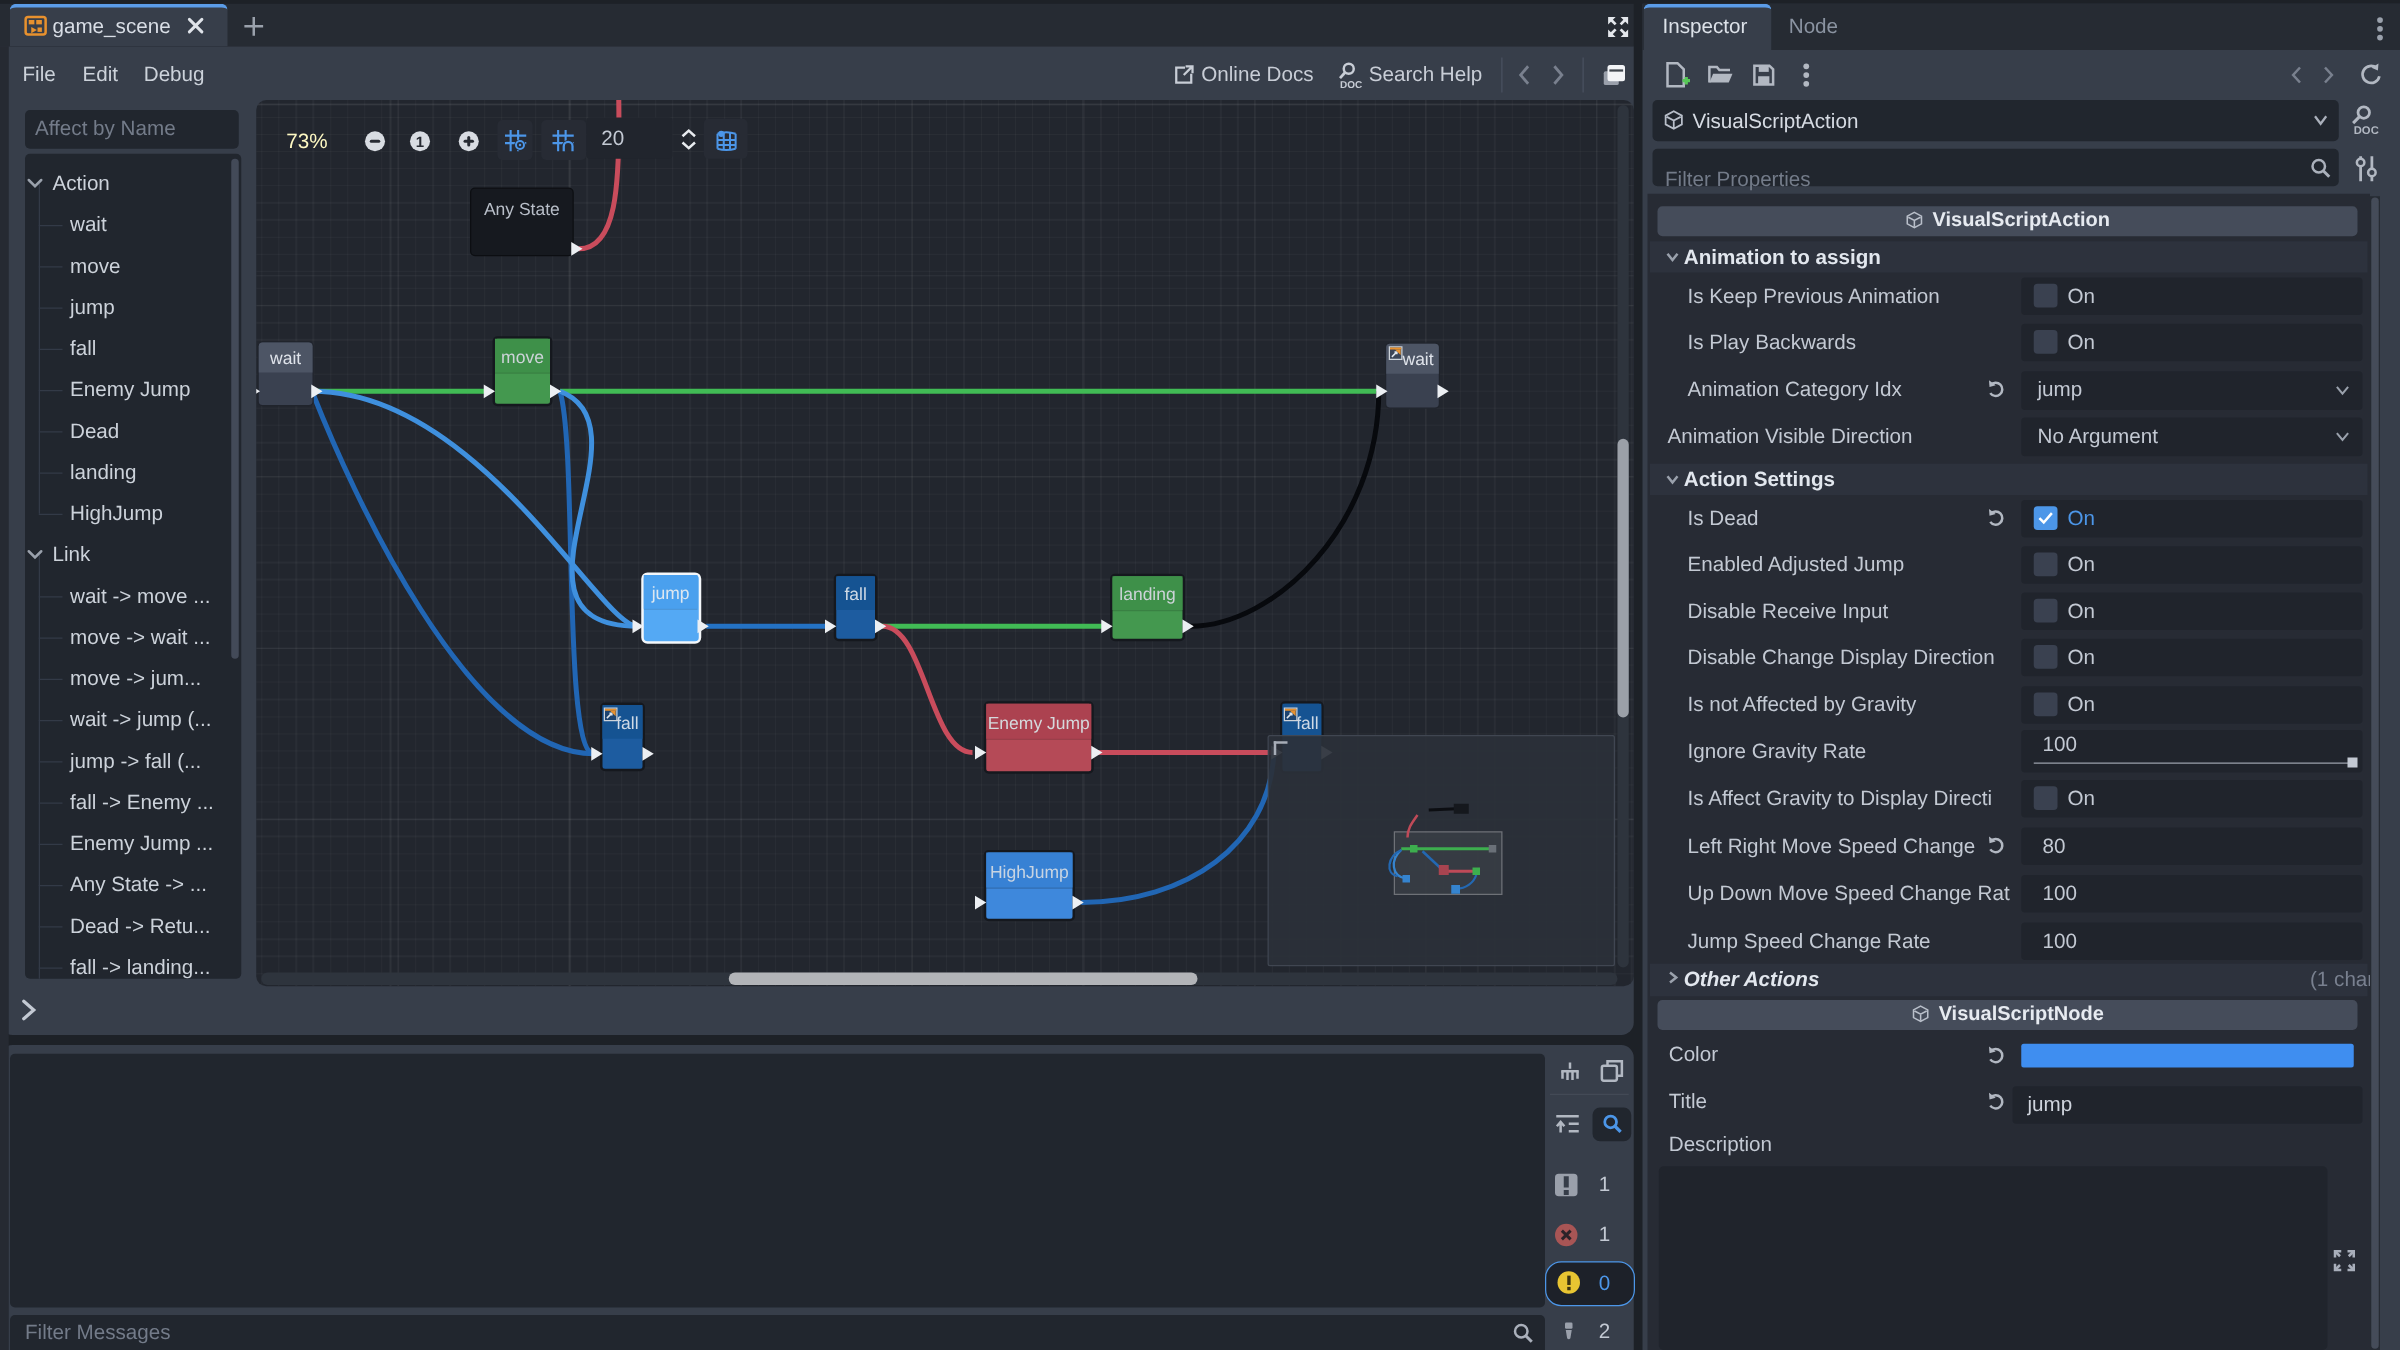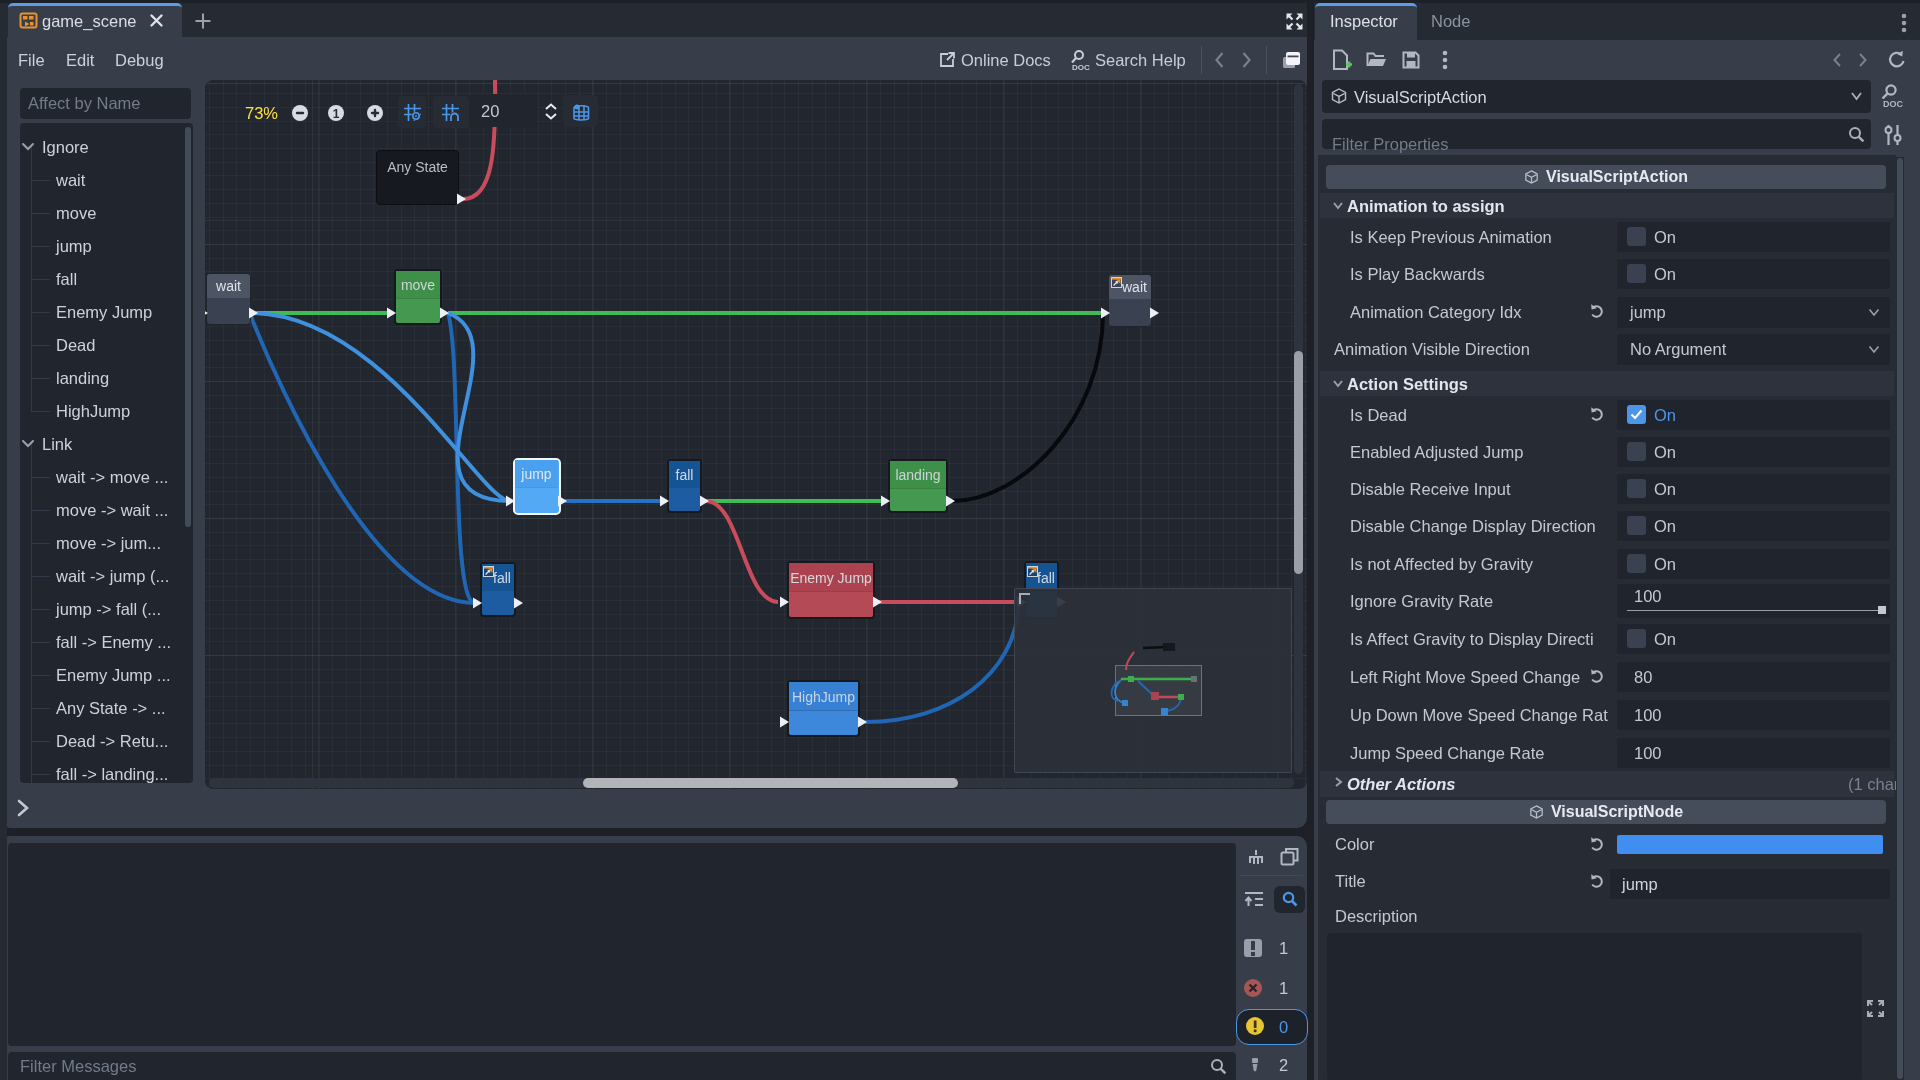--- a/index.html
+++ b/index.html
@@ -116,21 +116,21 @@
       <line x1="11" y1="552.5" x2="30" y2="552.5"></line>
         <line x1="11" y1="585.5" x2="30" y2="585.5"></line>
       <line x1="11" y1="618.5" x2="30" y2="618.5"></line>
         <line x1="11" y1="651.5" x2="30" y2="651.5"></line>
     </g>
     <g fill="none" stroke="#9aa1ac" stroke-width="2" stroke-linecap="round">
       <path d="M 3 21 L 8 26 L 13 21"></path>
       <path d="M 3 318 L 8 323 L 13 318"></path>
     </g>
   </svg>
-  <div class="a txt" style="left:22px;top:14px;">Ignore</div>
+  <div class="a txt" style="left:22px;top:14px;">Action</div>
   <div class="a txt" style="left:36px;top:47px;">wait</div>
   <div class="a txt" style="left:36px;top:80px;">move</div>
   <div class="a txt" style="left:36px;top:113px;">jump</div>
   <div class="a txt" style="left:36px;top:146px;">fall</div>
   <div class="a txt" style="left:36px;top:179px;">Enemy Jump</div>
   <div class="a txt" style="left:36px;top:212px;text-align:right;">Dead</div>
   <div class="a txt" style="left:36px;top:245px;">landing</div>
   <div class="a txt" style="left:36px;top:278px;">HighJump</div>
   <div class="a txt" style="left:22px;top:311px;">Link</div>
   <div class="a txt" style="left:36px;top:344px;">wait -&gt; move ...</div>
@@ -257,21 +257,21 @@
         <path d="M 309 517.5 l 0 11 l 9 -5.5 z"></path>
       <path d="M 575 516.5 l 0 11 l 9 -5.5 z"></path>
         <path d="M 668 516.5 l 0 11 l 9 -5.5 z"></path>
       <path d="M 575 636.5 l 0 11 l 9 -5.5 z"></path>
         <path d="M 653 636.5 l 0 11 l 9 -5.5 z"></path>
       <path d="M 812 516.5 l 0 11 l 9 -5.5 z"></path>
         <path d="M 852 516.5 l 0 11 l 9 -5.5 z"></path>
     </g>
   </svg>
 
-  <div class="a txt" style="left:40px;top:23px;color:#fde047;">73%</div>
+  <div class="a txt" style="left:24px;top:23px;color:#fef9c3;">73%</div>
   <div class="a" id="gtools" style="left:86px;top:14px;width:320px;height:34px;">
   <svg class="a" style="left:1px;top:11px;" width="16" height="16">
         <circle cx="8" cy="8" r="8" fill="#d8dce2"></circle>
         <rect x="3.8" y="6.8" width="8.4" height="2.4" rx="1.2" fill="#272b33"></rect>
       </svg>
   <svg class="a" style="left:37px;top:11px;" width="16" height="16">
         <circle cx="8" cy="8" r="8" fill="#d8dce2"></circle>
         <text x="8" y="12.5" text-anchor="middle" font-size="12" font-weight="bold" fill="#272b33" font-family="Liberation Sans">1</text>
       </svg>
   <svg class="a" style="left:76px;top:11px;" width="16" height="16">

